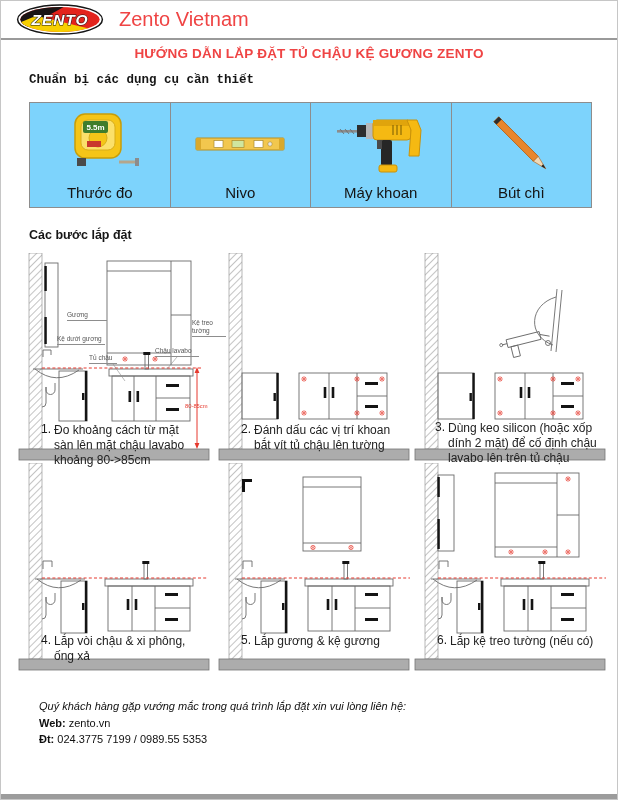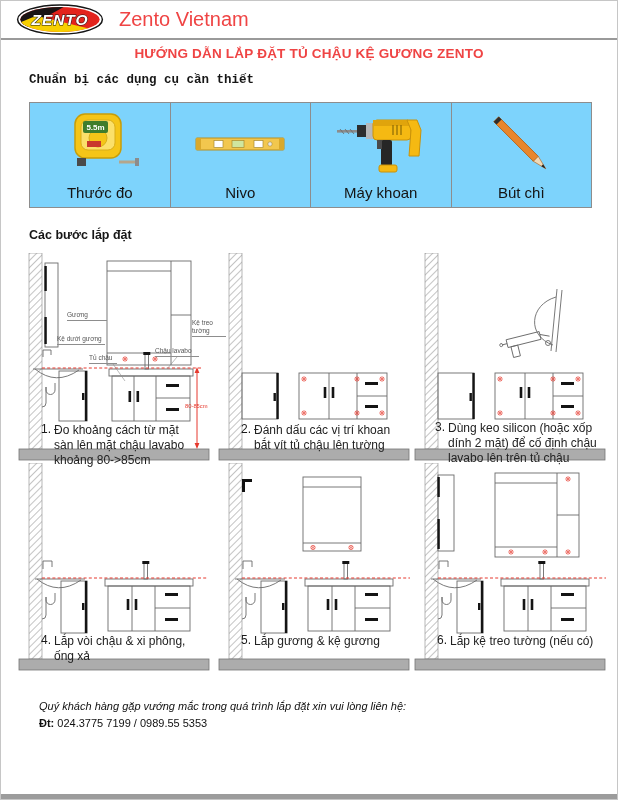--- a/index.html
+++ b/index.html
@@ -486,17 +486,18 @@
       <div class="cap" style="left:26px;top:171px;width:165px;">
         <span class="num">6.</span>
         <span class="ctext">Lắp kệ treo tường (nếu có)</span>
       </div>
     </div>
 
   </div>
 
   <div class="footer">
     <div class="f-note">Quý khách hàng gặp vướng mắc trong quá trình lắp đặt xin vui lòng liên hệ:</div>
+    <div class="f-line"><span class="f-label">Web:</span> <span>zento.vn</span></div>
     <div class="f-line"><span class="f-label">Đt:</span> <span>024.3775 7199 / 0989.55 5353</span></div>
   </div>
 
   <div class="bottom-bar"></div>
 </div>
 
 </body></html>

